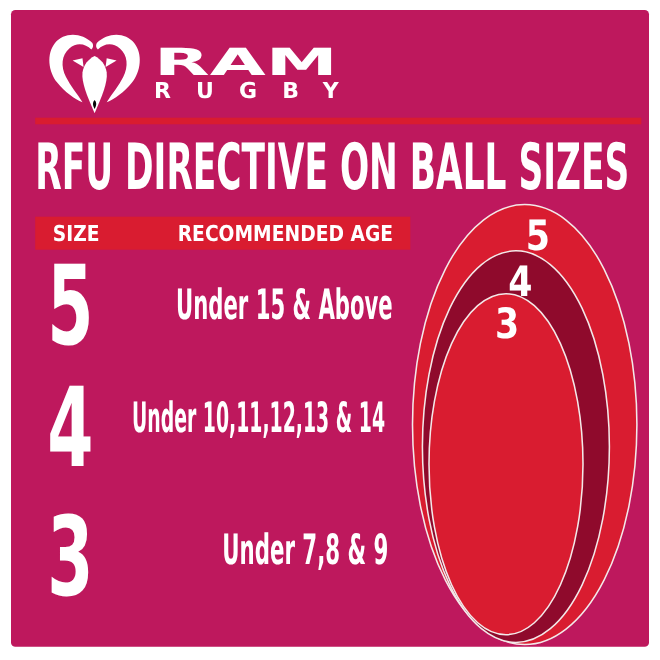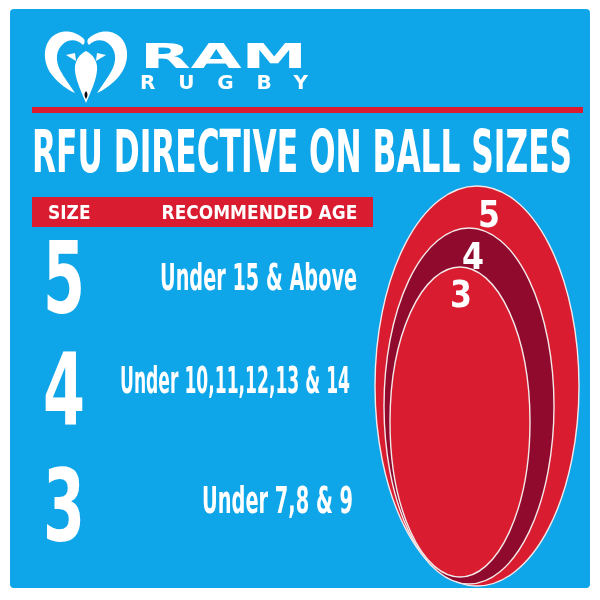--- a/index.html
+++ b/index.html
@@ -4,21 +4,21 @@
 <style>
   html,body{margin:0;padding:0;}
   body{
     width:600px;height:600px;position:relative;
     background:#ffffff;
     font-family:"DejaVu Sans","Liberation Sans",sans-serif;
     overflow:hidden;
   }
   .panel{
     position:absolute;left:10px;top:9px;right:10px;bottom:12px;
-    background:#0ea5e9;border-radius:4px;
+    background:#be185d;border-radius:4px;
   }
   svg text{font-family:"DejaVu Sans","Liberation Sans",sans-serif;font-weight:bold;}
   .abs{position:absolute;}
   .logo-icon{left:24px;top:18px;width:104px;height:80px;}
   .brand-name{left:130px;top:28px;}
   .red-line{left:22px;top:98px;width:551px;height:6px;}
   .title-svg{left:22px;top:114px;}
   .header-bar{
     left:22px;top:188px;width:341px;height:30px;
     display:flex;align-items:center;justify-content:space-between;

